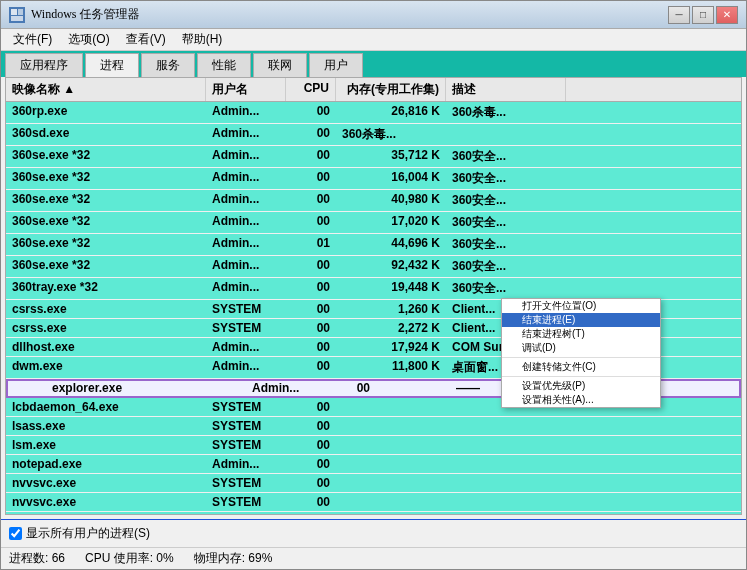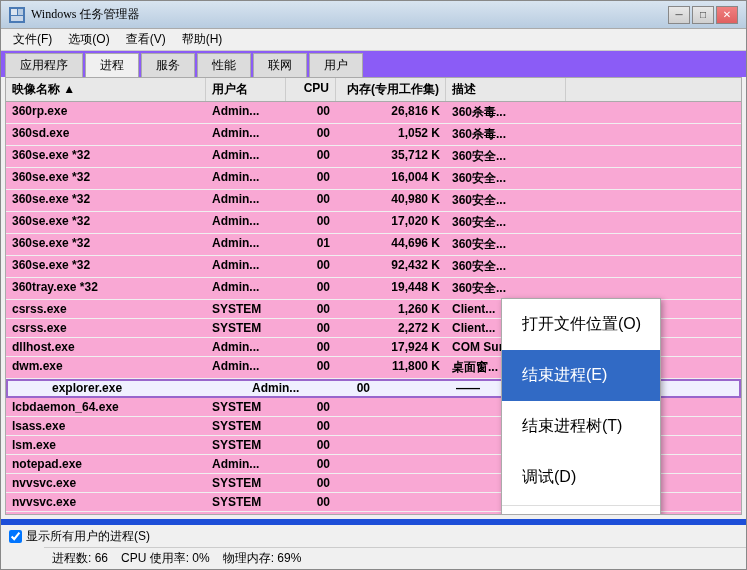--- a/index.html
+++ b/index.html
@@ -70,21 +70,21 @@
       border-bottom: 1px solid #ccc;
       flex-shrink: 0;
     }
     .menu-item {
       padding: 2px 8px;
       cursor: pointer;
       font-size: 12px;
     }
     .tab-bar {
       height: 26px;
-      background: #8b5cf6;
+      background: #14b8a6;
       display: flex;
       align-items: flex-end;
       padding: 0 4px;
       flex-shrink: 0;
     }
     .tab {
       padding: 3px 14px;
       border: 1px solid #aaa;
       background: #dcdcdc;
       cursor: pointer;
@@ -95,21 +95,21 @@
     .tab.active {
       background: #f0f0f0;
       border-bottom: 1px solid #f0f0f0;
       position: relative;
       top: 1px;
     }
     .content-area {
       flex: 1;
       display: flex;
       flex-direction: column;
-      background: #f9a8d4;
+      background: #5eead4;
       border: 1px solid #aaa;
       margin: 0 4px 4px 4px;
       position: relative;
       overflow: hidden;
     }
     .table-header {
       display: flex;
       background: #e8e8e8;
       border-bottom: 1px solid #aaa;
       flex-shrink: 0;
@@ -154,54 +154,53 @@
     .td.right { text-align: right; }
     .table-body::-webkit-scrollbar { width: 14px; }
     .table-body::-webkit-scrollbar-track { background: #f0f0f0; }
     .table-body::-webkit-scrollbar-thumb { background: #c0c0c0; border: 1px solid #aaa; }
     .footer-bar {
       height: 28px;
       background: #f0f0f0;
       display: flex;
       align-items: center;
       padding: 0 8px;
-      border-top: 6px solid #1d4ed8;
+      border-top: 1px solid #1d4ed8;
       flex-shrink: 0;
     }
     .footer-checkbox {
       margin-right: 4px;
     }
     .status-bar {
       height: 22px;
       background: #f0f0f0;
       display: flex;
       align-items: center;
       padding: 0 8px;
       border-top: 1px solid #ccc;
       flex-shrink: 0;
-      gap: 13px;
-      margin-left: 43px;
+      gap: 20px;
     }
     .status-item {
       font-size: 12px;
     }
     
     .context-menu {
       position: absolute;
       right: 80px;
       top: 220px;
       width: 160px;
       background: white;
       border: 1px solid #aaa;
       box-shadow: 2px 2px 6px rgba(0,0,0,0.3);
       z-index: 100;
     }
     .ctx-item {
-      padding: 15px 20px;
-      font-size: 16px;
+      padding: 0 20px;
+      font-size: 10px;
       cursor: pointer;
       white-space: nowrap;
     }
     .ctx-item.highlighted {
       background: #316ac5;
       color: white;
     }
     .ctx-item.disabled {
       color: #aaa;
       cursor: default;
@@ -268,21 +267,20 @@
           <div class="td col-name">360rp.exe</div>
           <div class="td col-user">Admin...</div>
           <div class="td col-cpu right">00</div>
           <div class="td col-mem right">26,816 K</div>
           <div class="td col-desc">360杀毒...</div>
         </div>
         <div class="tr">
           <div class="td col-name">360sd.exe</div>
           <div class="td col-user">Admin...</div>
           <div class="td col-cpu right">00</div>
-          <div class="td col-mem right">1,052 K</div>
           <div class="td col-desc">360杀毒...</div>
         </div>
         <div class="tr">
           <div class="td col-name">360se.exe *32</div>
           <div class="td col-user">Admin...</div>
           <div class="td col-cpu right">00</div>
           <div class="td col-mem right">35,712 K</div>
           <div class="td col-desc">360安全...</div>
         </div>
         <div class="tr">

